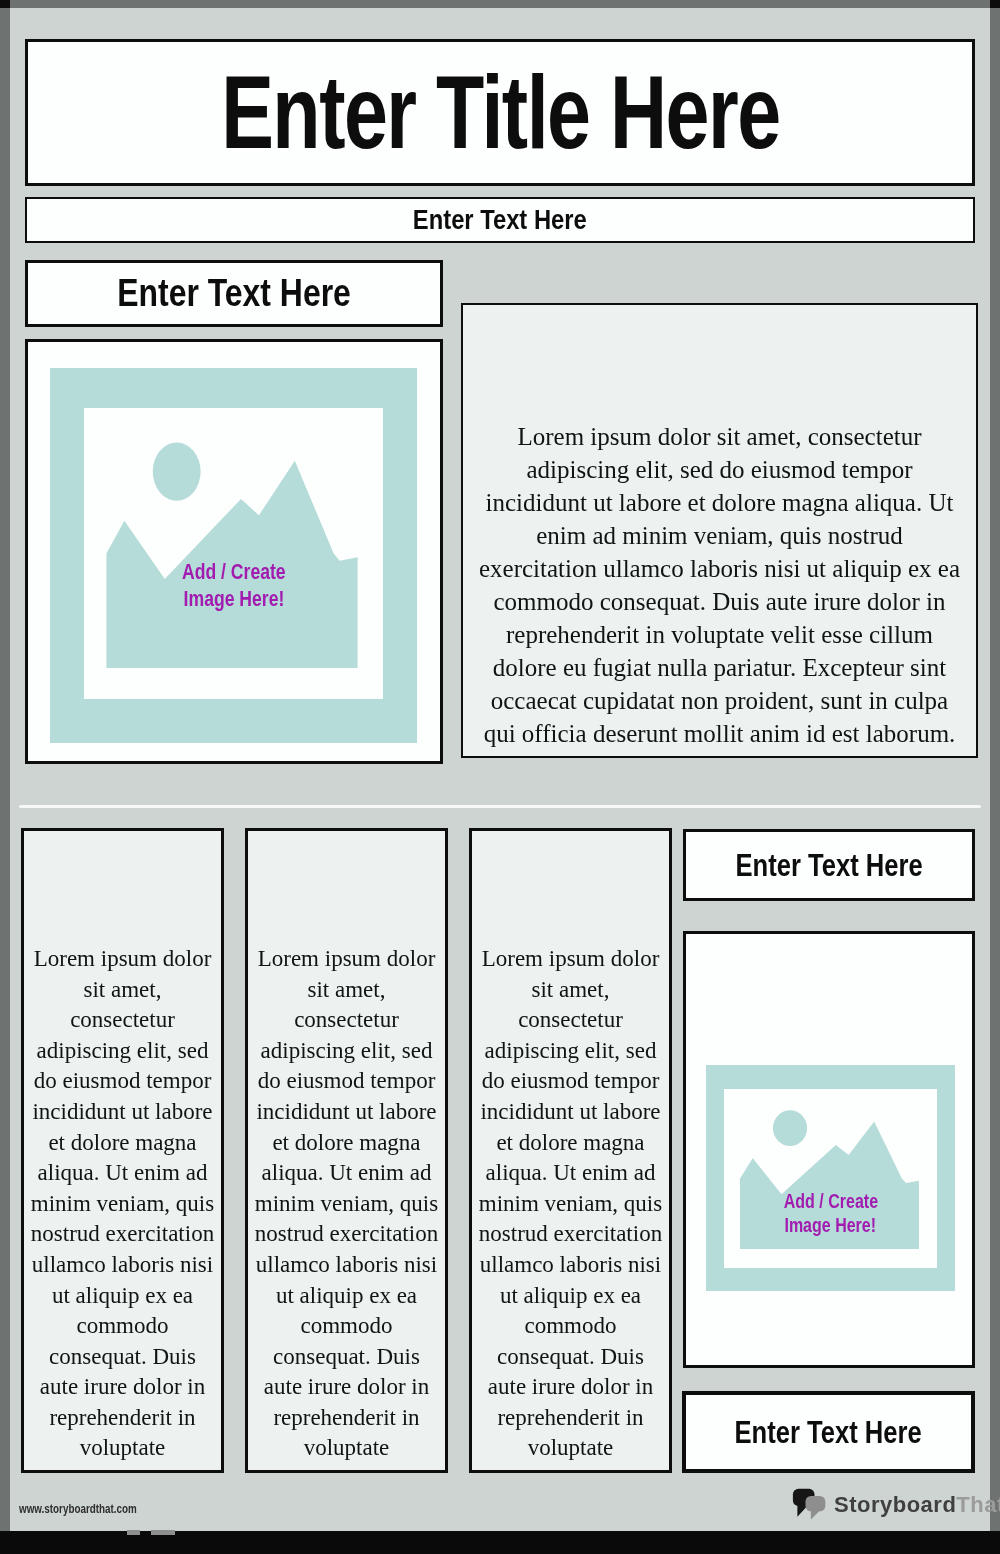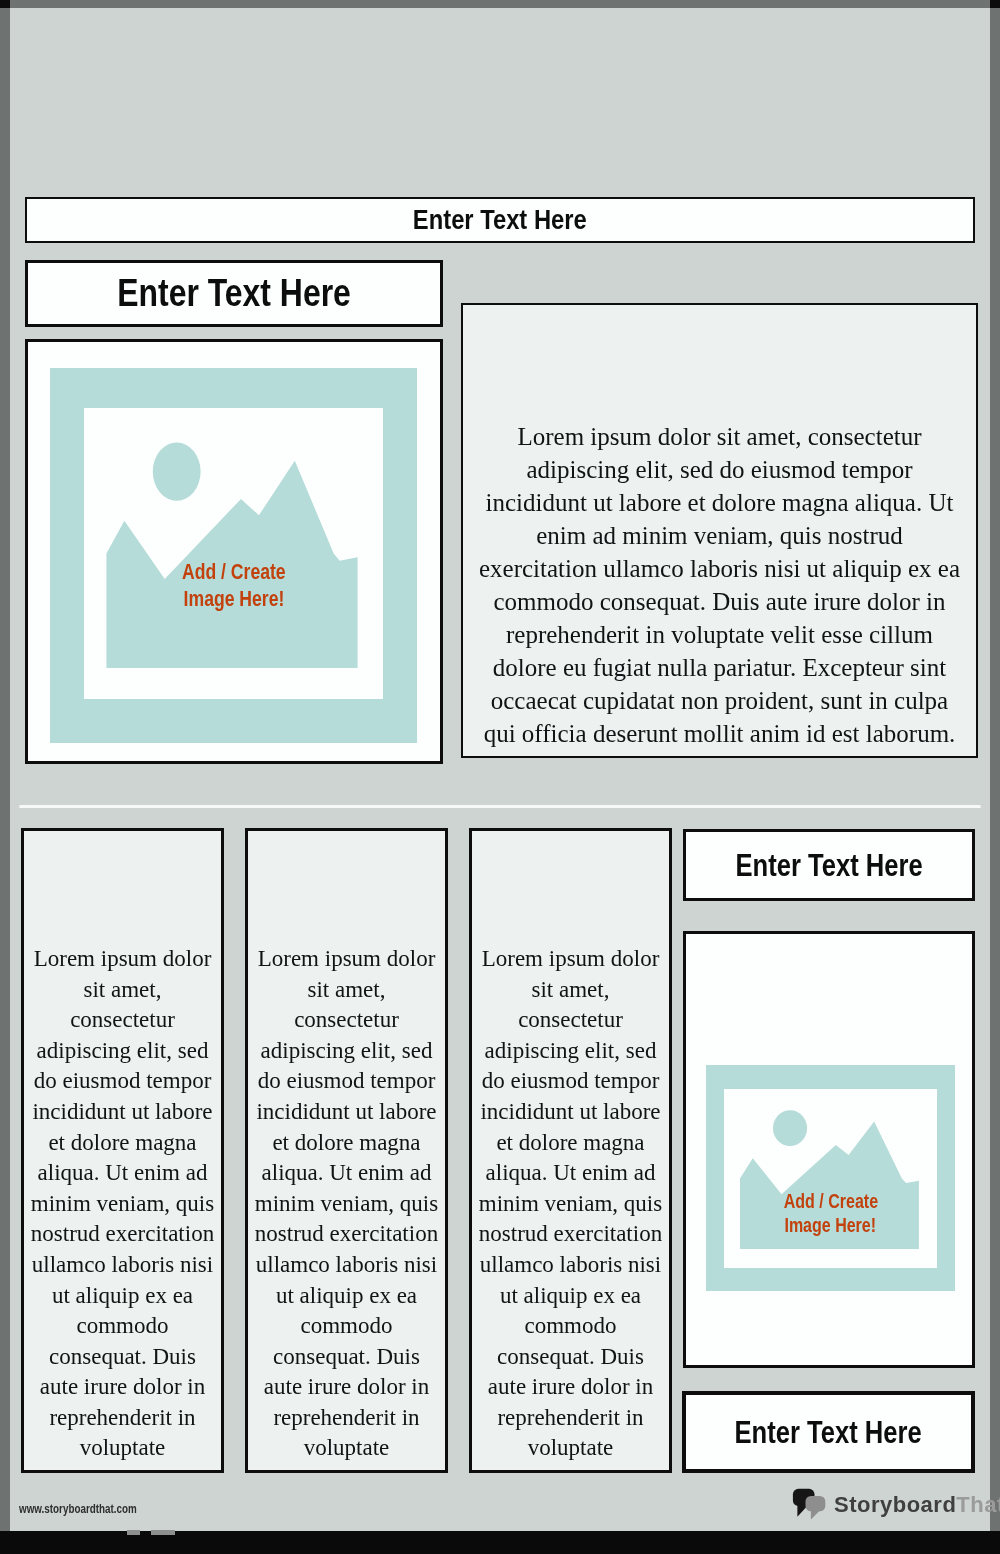--- a/index.html
+++ b/index.html
@@ -31,21 +31,21 @@
   .left-heading-box .t{font-size:38px;}
 
   
   .img-box{padding:0;}
   .img-box.big{left:25px;top:339px;width:418px;height:425px;}
   .teal-frame{position:absolute;background:#b5dcd9;}
   .big .teal-frame{left:22px;top:26px;right:23px;bottom:18px;}
   .photo{position:absolute;background:#fdfffe;}
   .big .photo{left:34px;top:40px;right:34px;bottom:44px;}
   .photo svg{position:absolute;left:0;top:0;width:100%;height:100%;}
-  .photo-caption{position:absolute;left:0;right:0;text-align:center;font-weight:700;color:#c2410c;line-height:1.2;}
+  .photo-caption{position:absolute;left:0;right:0;text-align:center;font-weight:700;color:#a21caf;line-height:1.2;}
   .big .photo-caption{top:52%;font-size:22px;}
 
   .article-box{left:461px;top:303px;width:517px;height:455px;border-width:2.5px;
                font-family:"Liberation Serif","DejaVu Serif",serif;font-size:25px;line-height:1.32;
                padding:6px 12px;color:#101414;}
 
   .divider{position:absolute;left:19px;top:805px;width:962px;height:3px;background:#f6f9f8;border-radius:2px;}
 
   .col{top:828px;width:203px;height:645px;font-family:"Liberation Serif","DejaVu Serif",serif;
        font-size:23px;line-height:1.33;padding:6px 5px;color:#101414;}
@@ -70,20 +70,23 @@
 <body>
 
 <div class="page">
 
   <div class="frame-top"></div>
   <div class="frame-left"></div>
   <div class="frame-right"></div>
   <div class="corner tl"></div>
   <div class="corner tr"></div>
 
+  <div class="box title-box">
+    <span class="cond sx76 t">Enter Title Here</span>
+  </div>
 
   <div class="box subtitle-box">
     <span class="cond sx88 t">Enter Text Here</span>
   </div>
 
   <div class="box left-heading-box">
     <span class="cond sx84 t">Enter Text Here</span>
   </div>
 
   <div class="box img-box big">

